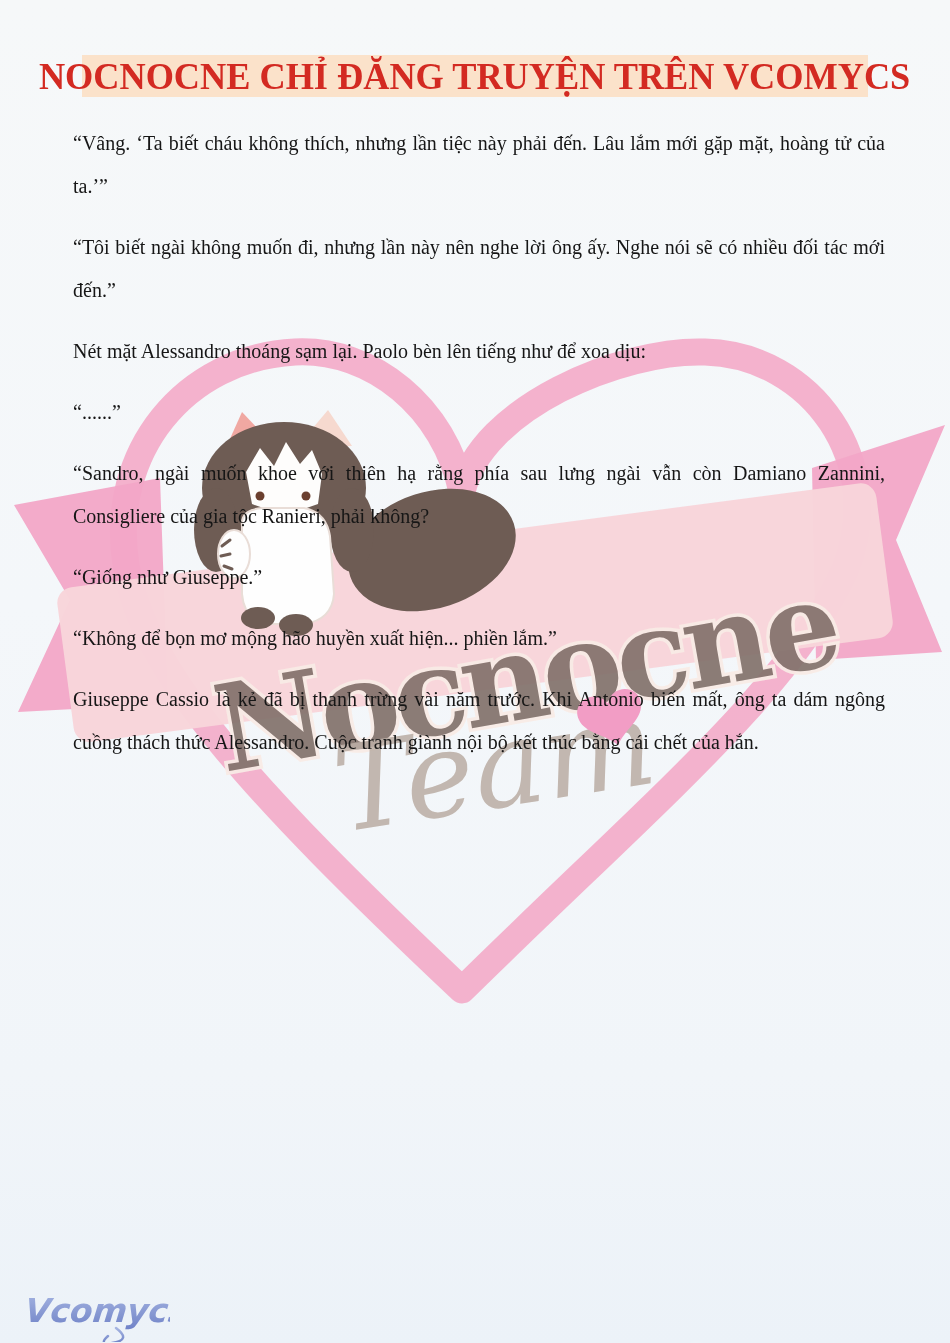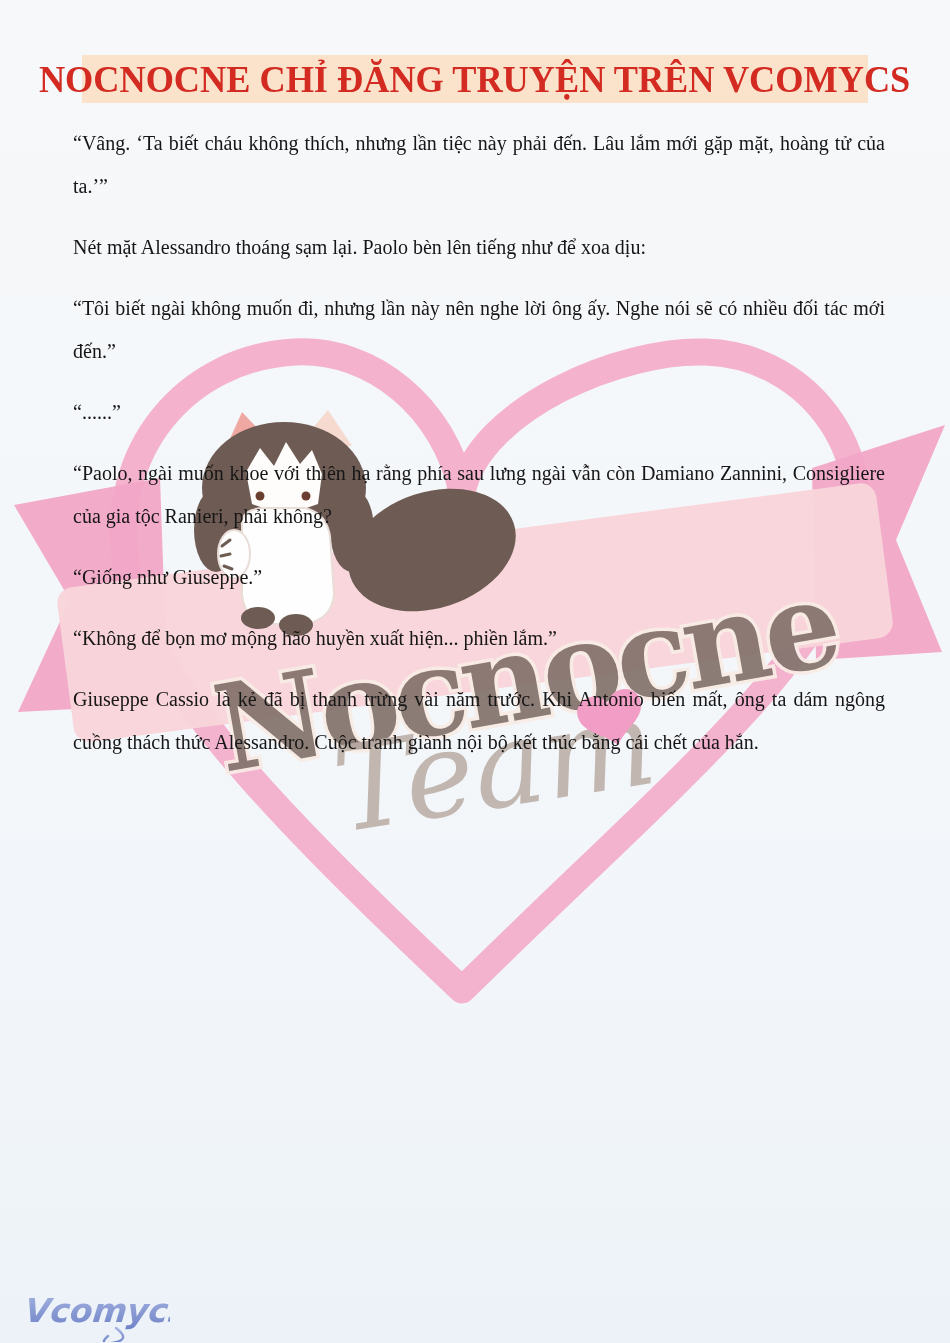--- a/index.html
+++ b/index.html
@@ -17,21 +17,21 @@
     font-family:"DejaVu Serif",serif;
     font-weight:bold;
     letter-spacing:-5px;
   }
   .wm-script-text{
     font-family:"DejaVu Serif",serif;
     font-style:italic;
   }
   
   .banner{
-    position:absolute;left:82px;top:55px;width:786px;height:48px;
+    position:absolute;left:82px;top:55px;width:786px;height:42px;
     background:#fbe2ca;
     display:flex;align-items:center;justify-content:center;
     z-index:30;
   }
   .banner span{
     font-family:"Liberation Serif","DejaVu Serif",serif;
     font-weight:700;
     font-size:37px;
     color:#d32a22;
     white-space:nowrap;
@@ -113,24 +113,24 @@
 
     <path d="M 612 703 c -9 -19 -36 -10 -32 9 c 3 15 23 21 32 34 c 9 -13 29 -19 32 -34 c 4 -19 -23 -28 -32 -9 z" fill="#f29dc5" transform="rotate(-14 612 720)"></path>
   </svg>
 
   <div class="banner">
     <span>NOCNOCNE CHỈ ĐĂNG TRUYỆN TRÊN VCOMYCS</span>
   </div>
 
   <div class="content">
     <p>“Vâng. ‘Ta biết cháu không thích, nhưng lần tiệc này phải đến. Lâu lắm mới gặp mặt, hoàng tử của ta.’”</p>
+    <p>“Tôi biết ngài không muốn đi, nhưng lần này nên nghe lời ông ấy. Nghe nói sẽ có nhiều đối tác mới đến.”</p>
     <p>Nét mặt Alessandro thoáng sạm lại. Paolo bèn lên tiếng như để xoa dịu:</p>
-    <p>“Tôi biết ngài không muốn đi, nhưng lần này nên nghe lời ông ấy. Nghe nói sẽ có nhiều đối tác mới đến.”</p>
     <p>“......”</p>
-    <p>“Paolo, ngài muốn khoe với thiên hạ rằng phía sau lưng ngài vẫn còn Damiano Zannini, Consigliere của gia tộc Ranieri, phải không?</p>
+    <p>“Sandro, ngài muốn khoe với thiên hạ rằng phía sau lưng ngài vẫn còn Damiano Zannini, Consigliere của gia tộc Ranieri, phải không?</p>
     <p>“Giống như Giuseppe.”</p>
     <p>“Không để bọn mơ mộng hão huyền xuất hiện... phiền lắm.”</p>
     <p>Giuseppe Cassio là kẻ đã bị thanh trừng vài năm trước. Khi Antonio biến mất, ông ta dám ngông cuồng thách thức Alessandro. Cuộc tranh giành nội bộ kết thúc bằng cái chết của hắn.</p>
   </div>
 
   <div class="vcomycs">
     <svg width="150" height="58" viewBox="0 0 150 58" xmlns="http://www.w3.org/2000/svg">
       <defs>
         <linearGradient id="vcg" x1="0" y1="0" x2="0" y2="1">
           <stop offset="0" stop-color="#9aabde"></stop>

